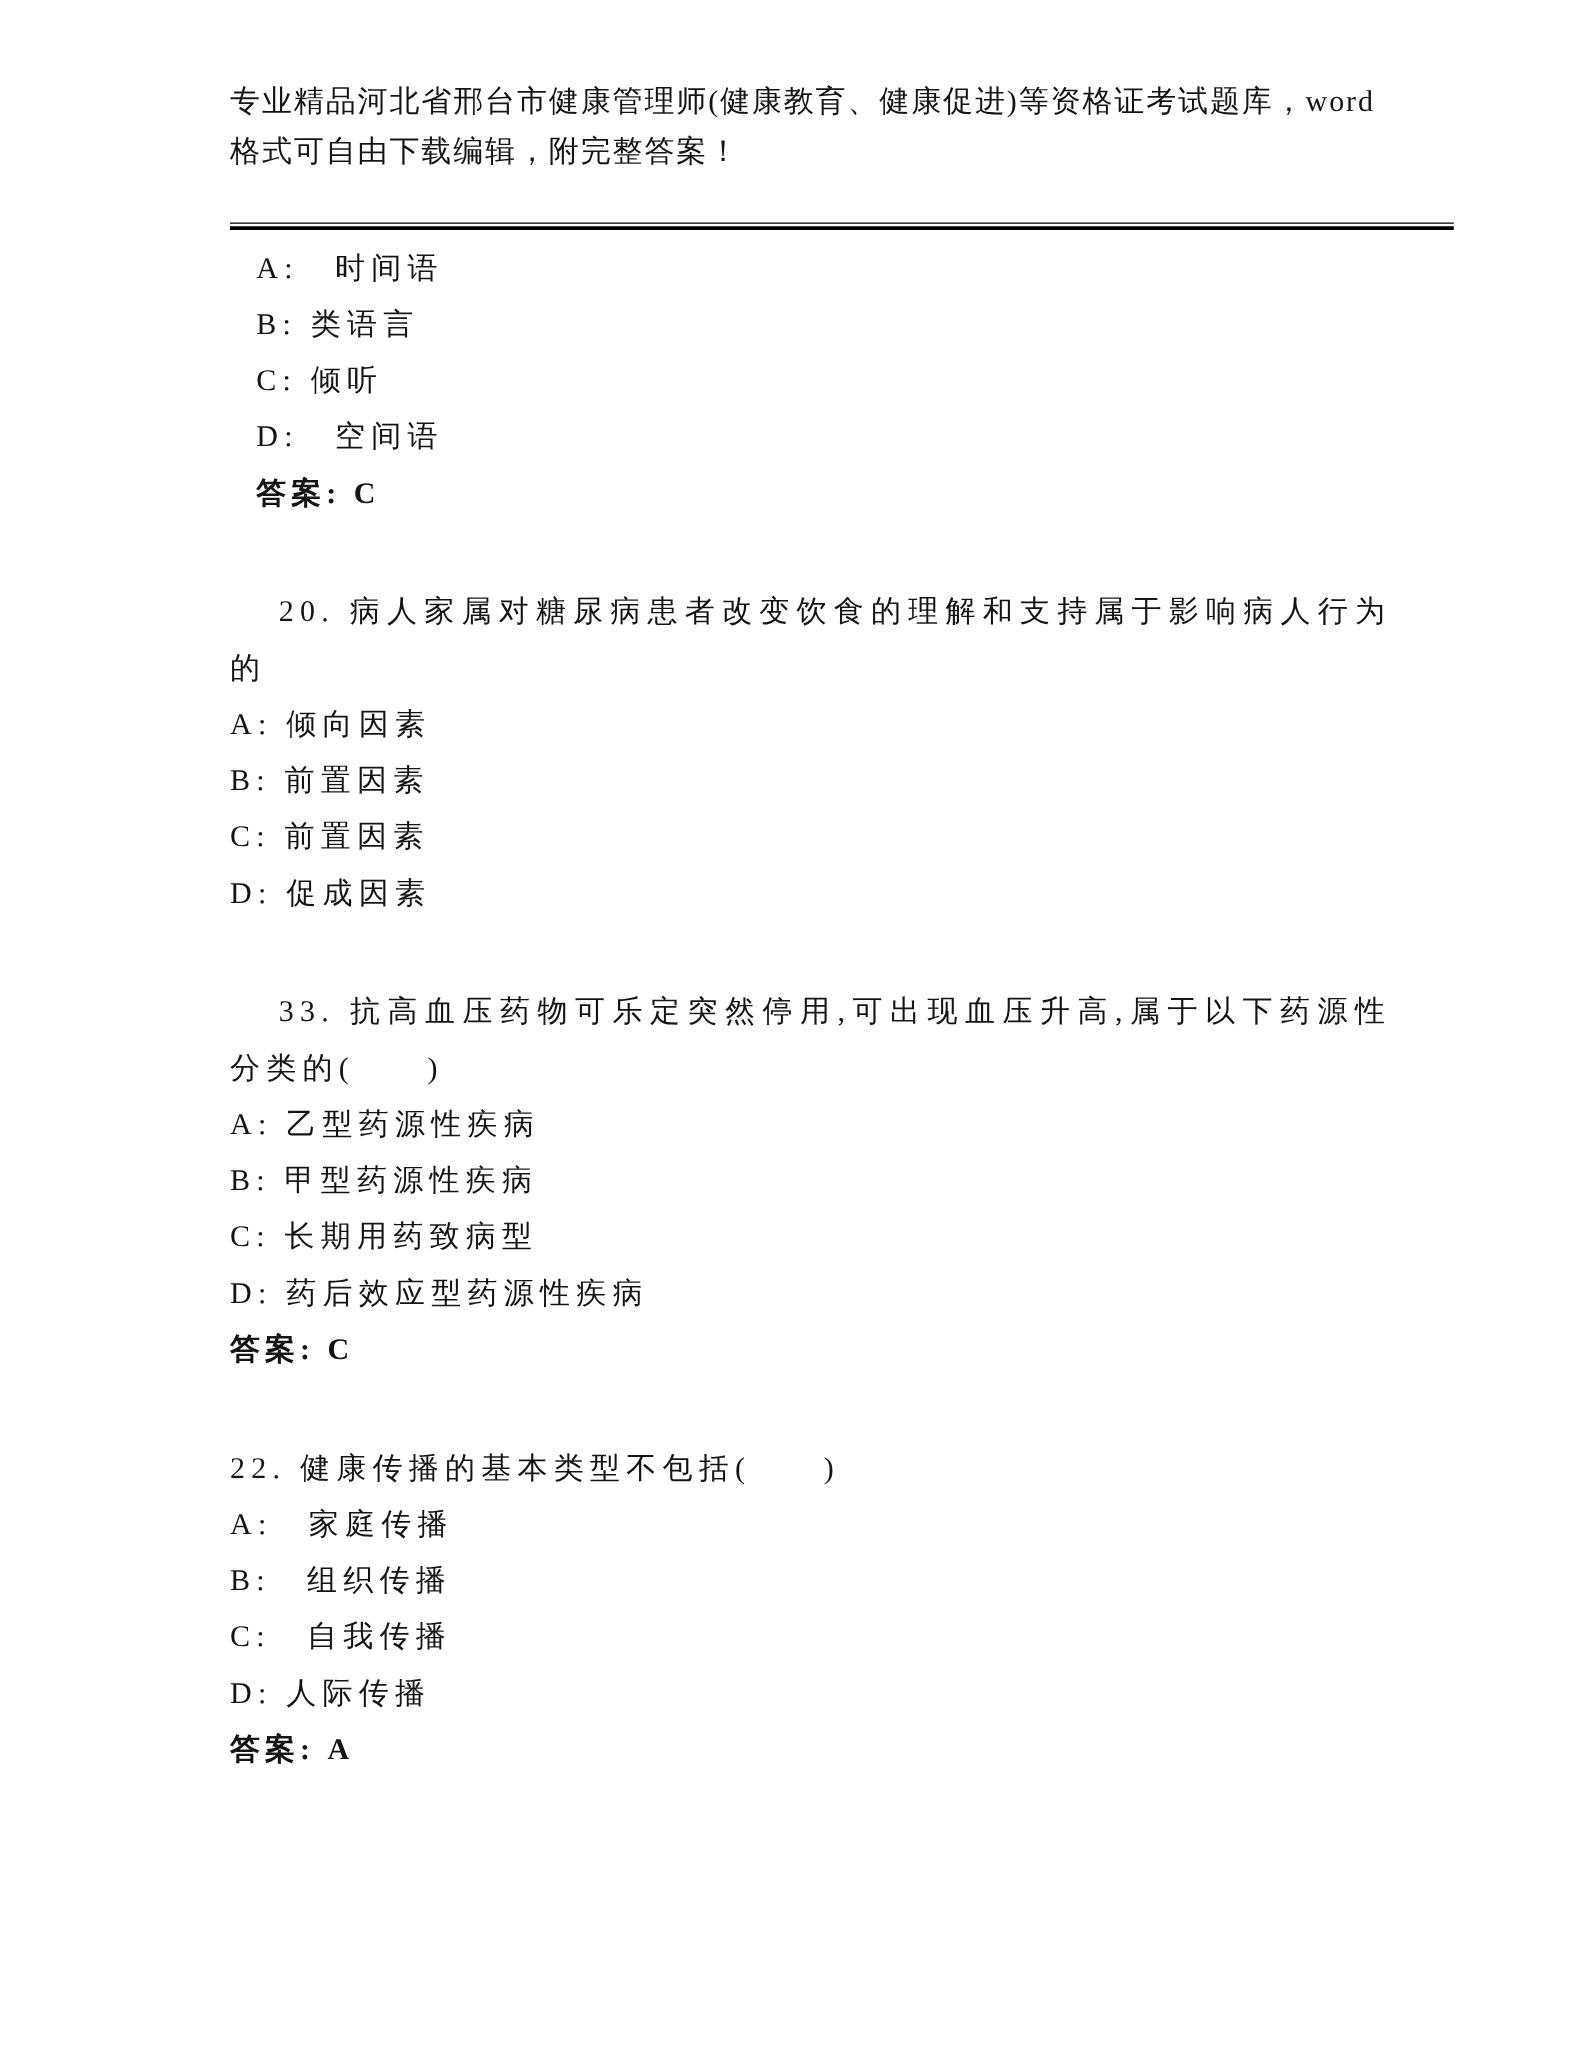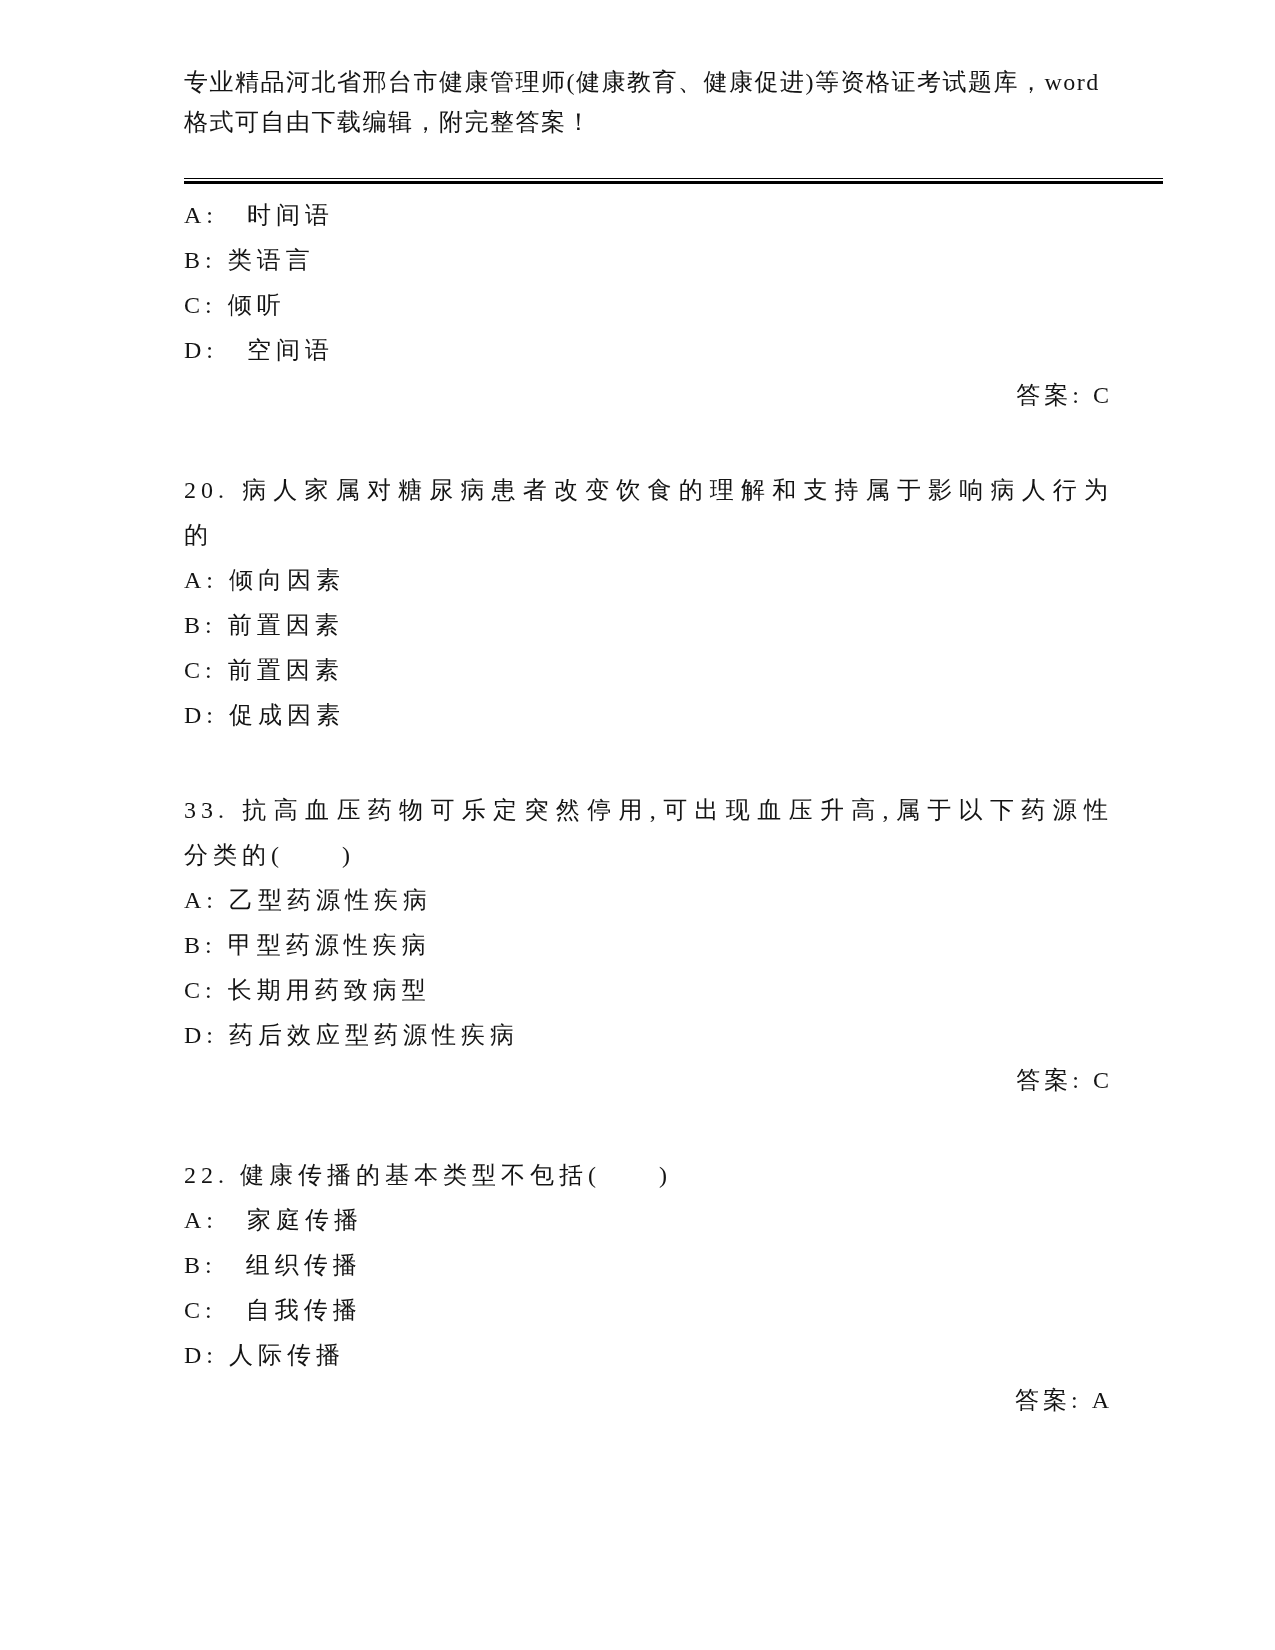--- a/index.html
+++ b/index.html
@@ -33,36 +33,37 @@
     width: 979px;
     height: 2px;
     border-top: 1.5px solid #000;
     border-bottom: 3px solid #000;
   }
   .block {
     margin-top: 50px;
   }
   .block.first {
     margin-top: 9px;
+    margin-left: 21px;
   }
   .line {
     font-size: 24px;
     line-height: 45px;
     letter-spacing: 5px;
     white-space: pre-wrap;
   }
   .spread {
     text-align: justify;
     text-justify: inter-ideograph;
     text-align-last: justify;
+    margin-left: 39px;
   }
   .answer {
-    font-weight: 400;
+    font-weight: 700;
     letter-spacing: 4px;
-    text-align: right;
   }
 </style>
 </head>
 <body>
 
 <div class="page">
   <div class="content">
 
     <div class="doc-header">
       <div class="header-line">专业精品河北省邢台市健康管理师(健康教育、健康促进)等资格证考试题库，word</div>

